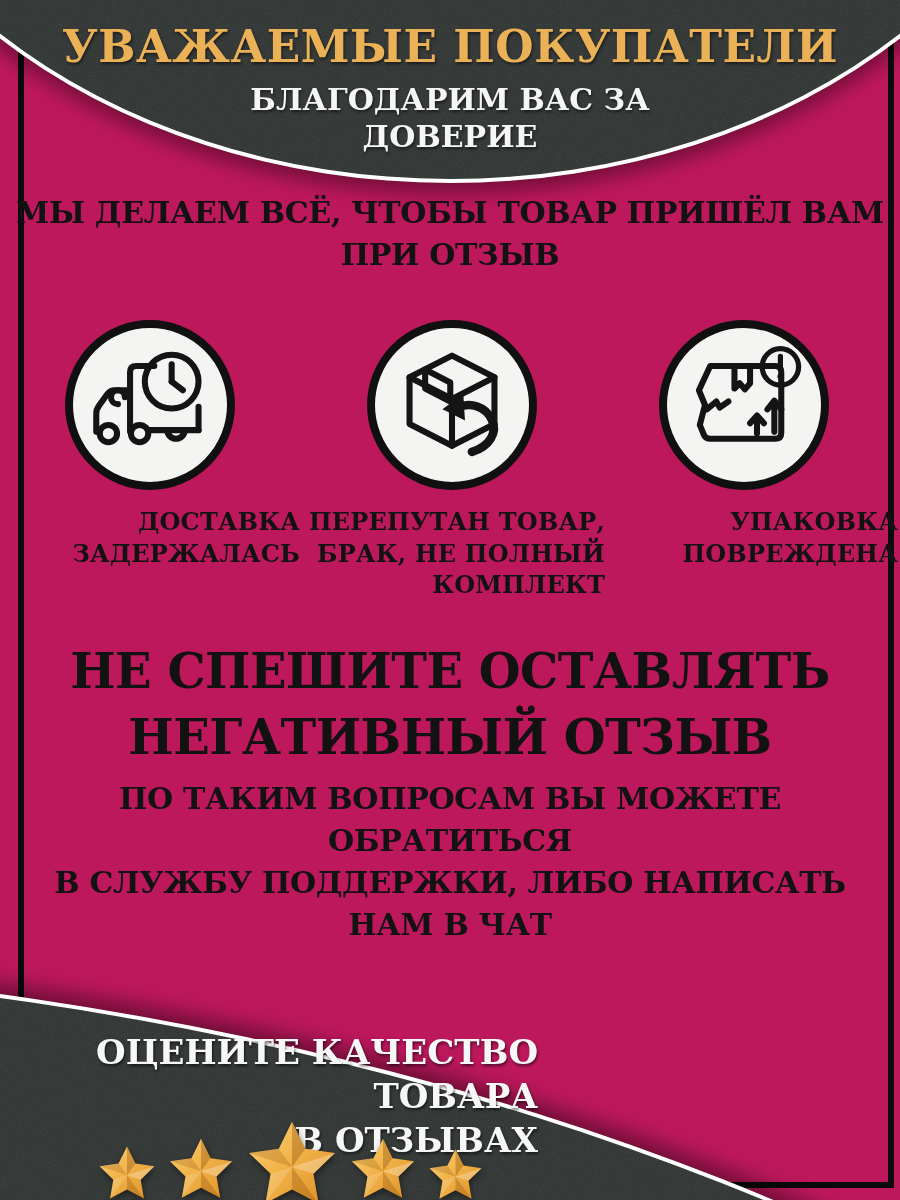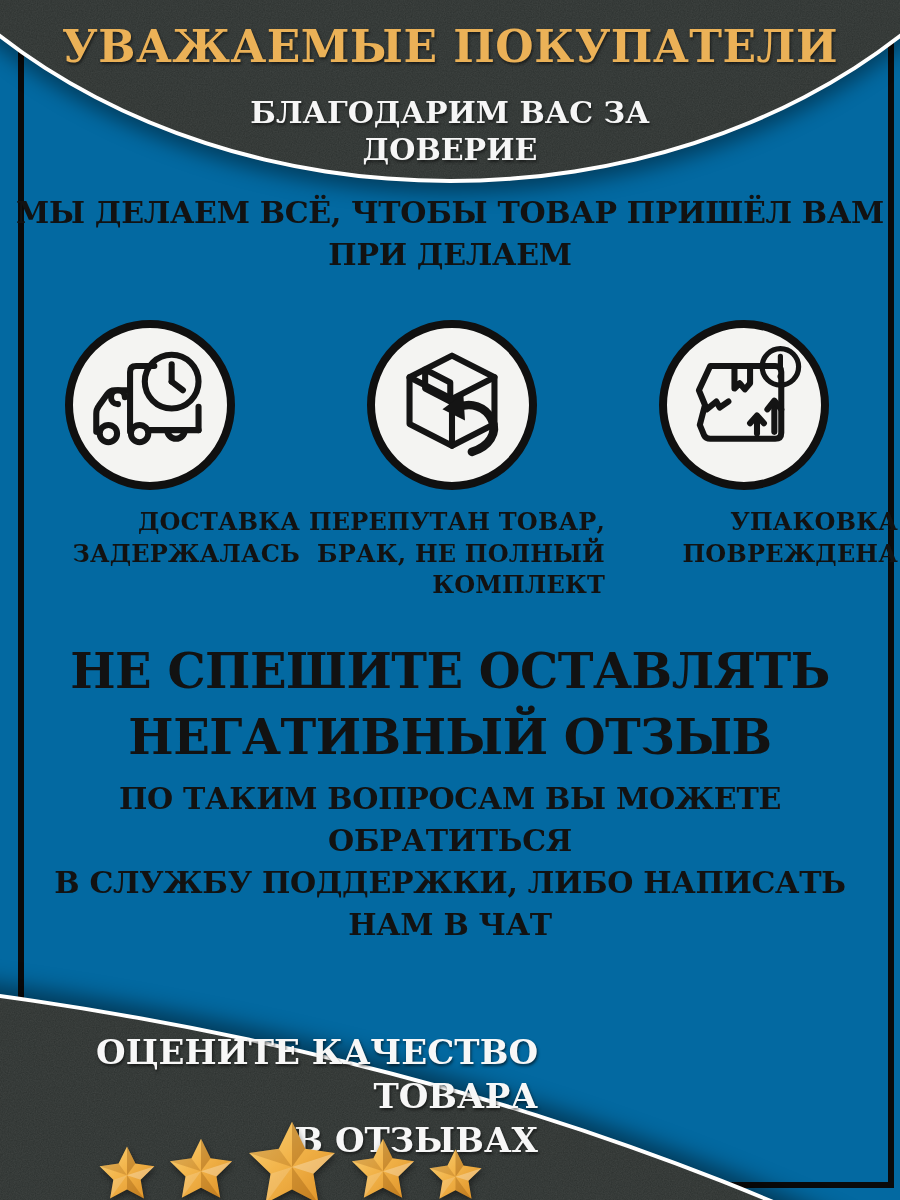--- a/index.html
+++ b/index.html
@@ -1,18 +1,18 @@
 <!DOCTYPE html>
 <html><head>
 <meta charset="utf-8">
 <style>
   html,body{margin:0;padding:0;background:#9a9a9a;}
   .canvas{
     position:relative;width:900px;height:1200px;margin:0 auto;
-    background:#0369a1;overflow:hidden;
+    background:#be185d;overflow:hidden;
     font-family:"DejaVu Serif","Liberation Serif",serif;
     -webkit-font-smoothing:antialiased;
   }
   
   .frame{
     position:absolute;left:18px;top:12px;width:876px;height:1176px;
     box-sizing:border-box;border:6px solid #0a0a0a;z-index:1;
   }
   
   .arc{
@@ -27,21 +27,21 @@
   .tex-header{left:180px;top:808px;width:930px;height:200px;}
   .tex-footer{left:2688px;top:0px;width:930px;height:260px;}
 
   .layer{position:absolute;left:0;top:0;width:900px;height:1200px;z-index:5;}
 
   
   .header-text{position:absolute;left:0;top:22px;width:900px;text-align:center;color:#fff;}
   .h-title{font-size:44px;font-weight:bold;color:#ebb157;letter-spacing:.5px;
     text-shadow:1px 2px 3px rgba(0,0,0,.55);line-height:1.15;}
   .h-sub{font-size:30px;font-weight:bold;color:#f6f6f6;line-height:1.25;
-    text-shadow:1px 2px 3px rgba(0,0,0,.55);margin-top:21px;}
+    text-shadow:1px 2px 3px rgba(0,0,0,.55);margin-top:8px;}
 
   
   .para{position:absolute;width:900px;text-align:center;color:#121212;font-weight:bold;}
   .intro{top:192px;font-size:30px;line-height:1.40;letter-spacing:-.3px;}
   .headline{top:638px;font-size:48px;line-height:1.38;letter-spacing:-.5px;}
   .support{top:778px;font-size:30px;line-height:1.40;letter-spacing:-.3px;}
 
   
   .issue-circle{
     position:absolute;top:320px;width:170px;height:170px;box-sizing:border-box;
@@ -106,21 +106,21 @@
     <div class="header-text">
       <div class="h-title">УВАЖАЕМЫЕ ПОКУПАТЕЛИ</div>
       <div class="h-sub">
         <div>БЛАГОДАРИМ ВАС ЗА</div>
         <div>ДОВЕРИЕ</div>
       </div>
     </div>
 
     <div class="para intro">
       <div>МЫ ДЕЛАЕМ ВСЁ, ЧТОБЫ ТОВАР ПРИШЁЛ ВАМ</div>
-      <div>ПРИ ДЕЛАЕМ</div>
+      <div>ПРИ ОТЗЫВ</div>
     </div>
 
     <div class="issue-circle c1">
       <svg width="130" height="130" viewBox="0 0 150 150">
         <path class="ico" d="M52,106 V37 Q52,30 59,30 H80"></path>
         <path class="ico" d="M13,106 V85 Q13,80 16,76 L26,62 Q29,58 34,58 H48"></path>
         <path class="ico" d="M46,66 a8,8 0 1 0 -8,8"></path>
         <path class="ico" d="M74,104 H131"></path>
         <path class="ico" d="M95,104 a10,10 0 0 0 20,0"></path>
         <path class="ico" d="M131,104 V77"></path>

